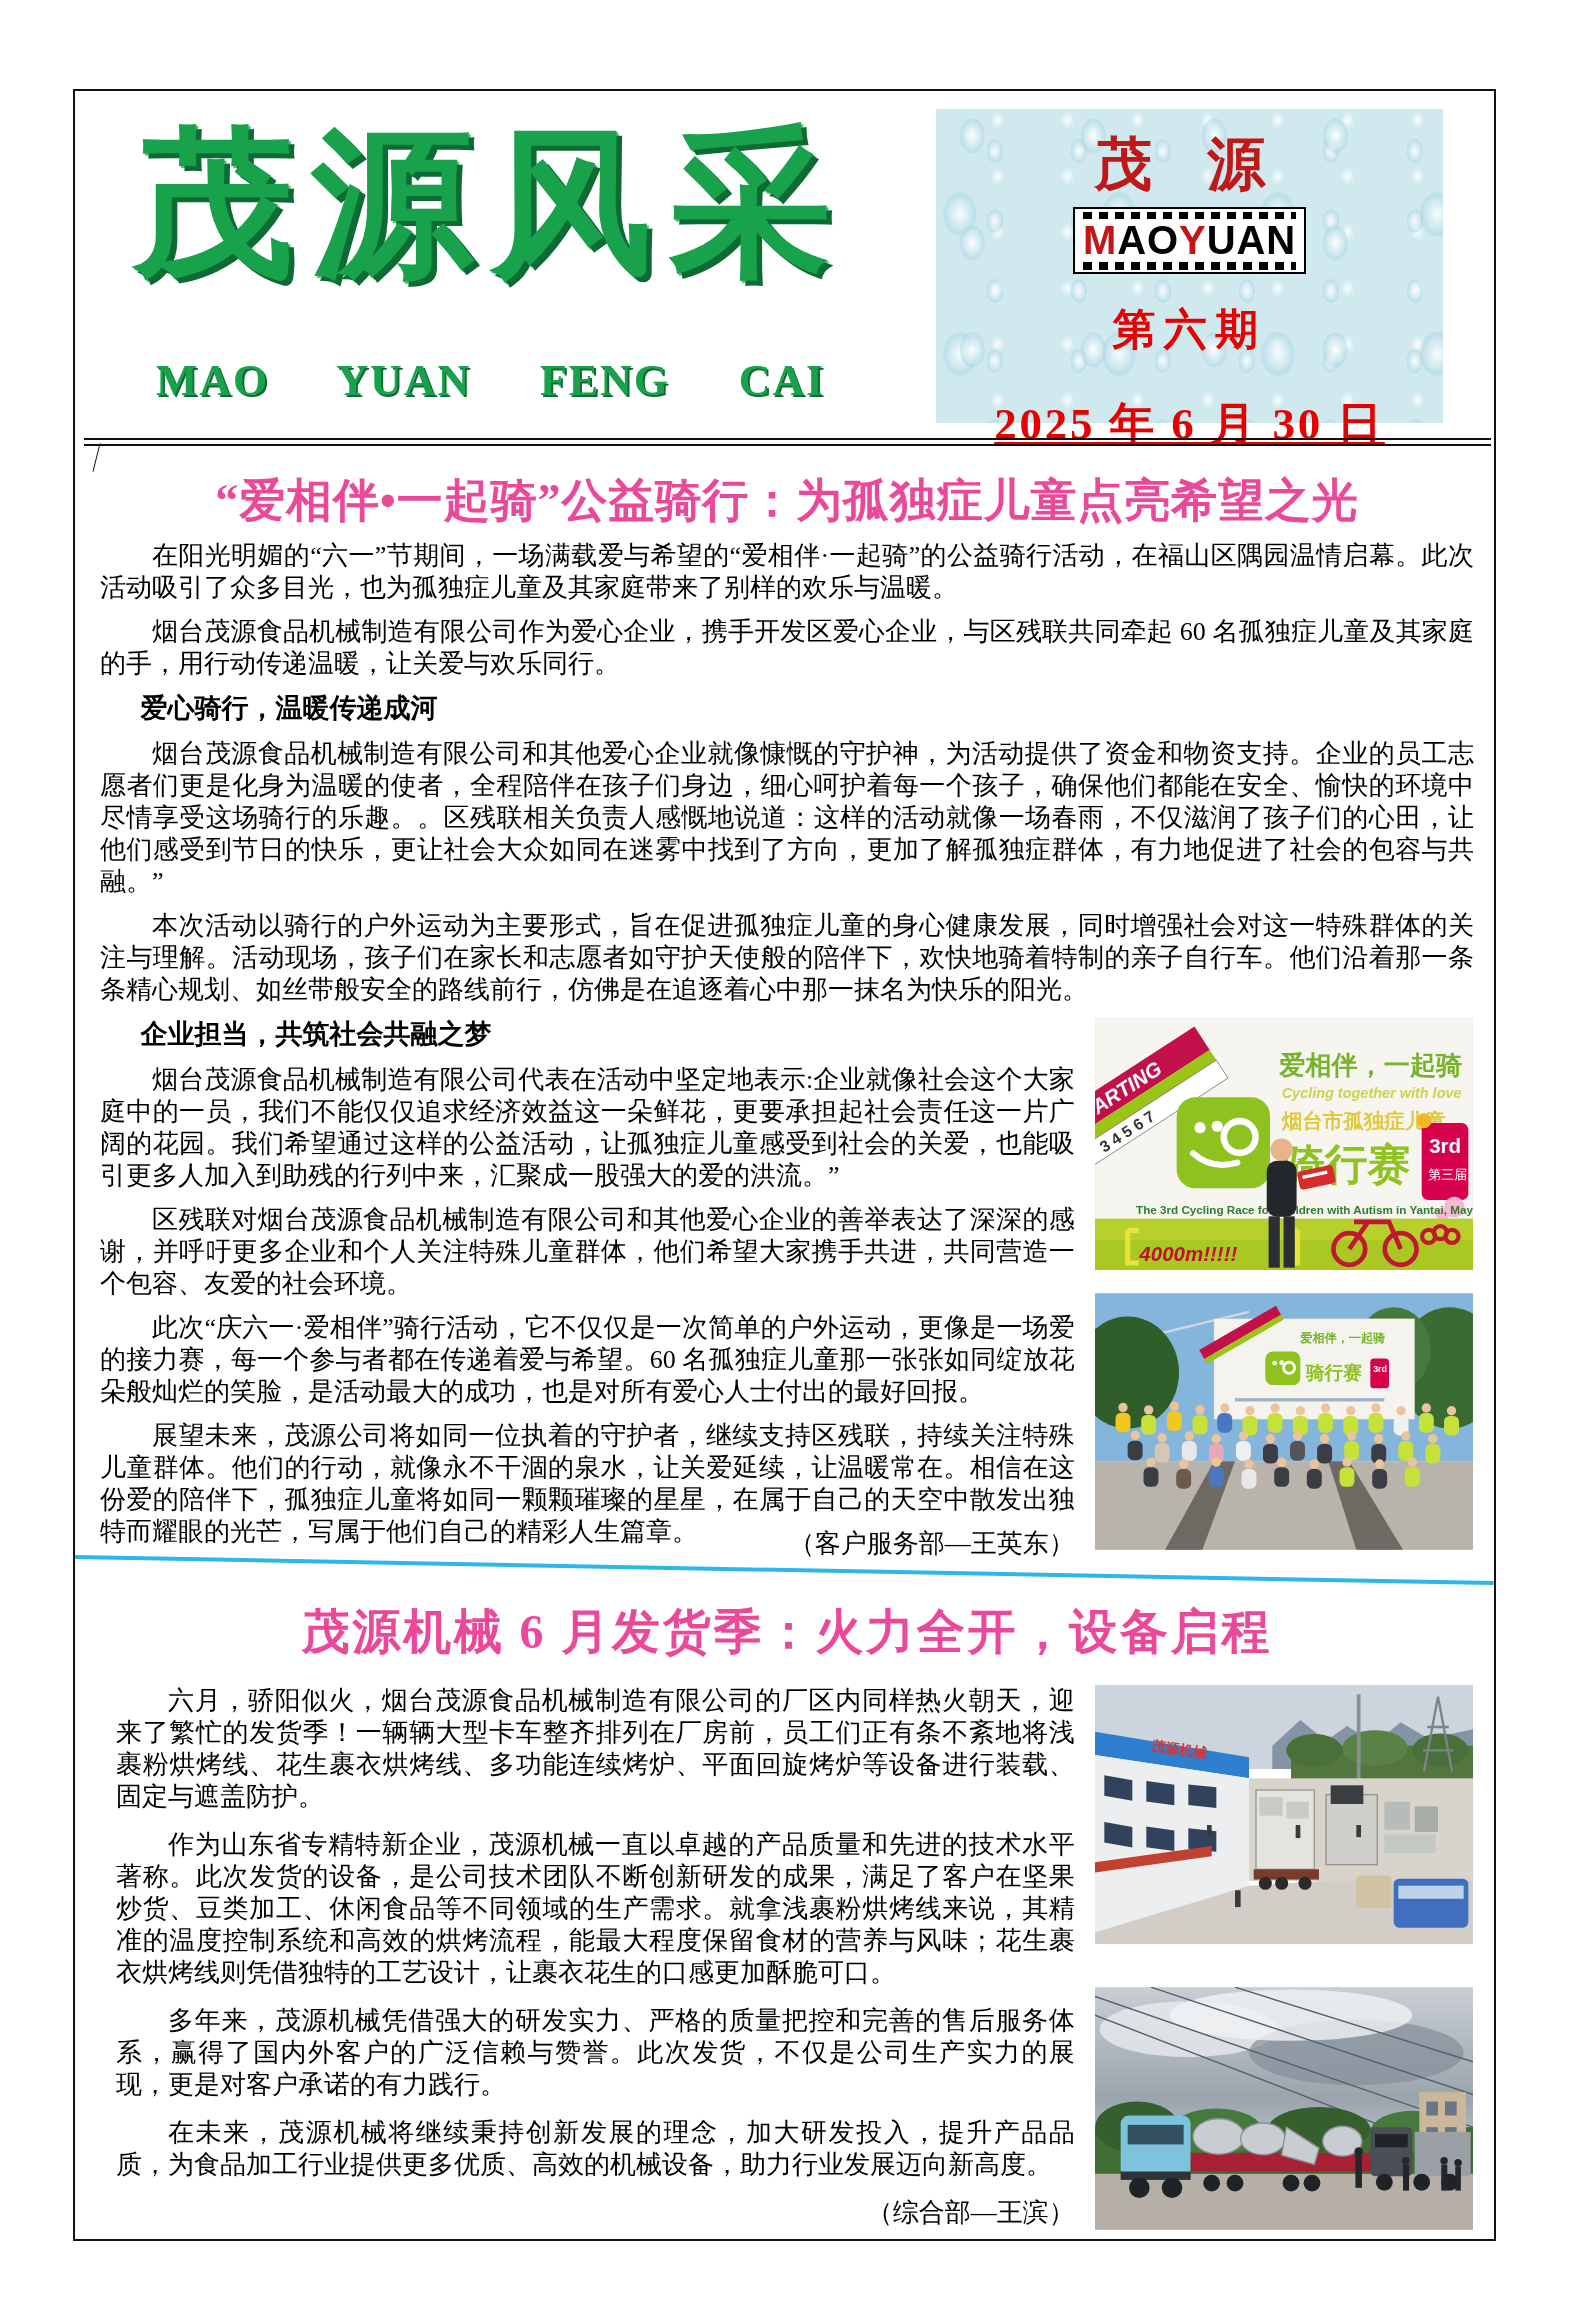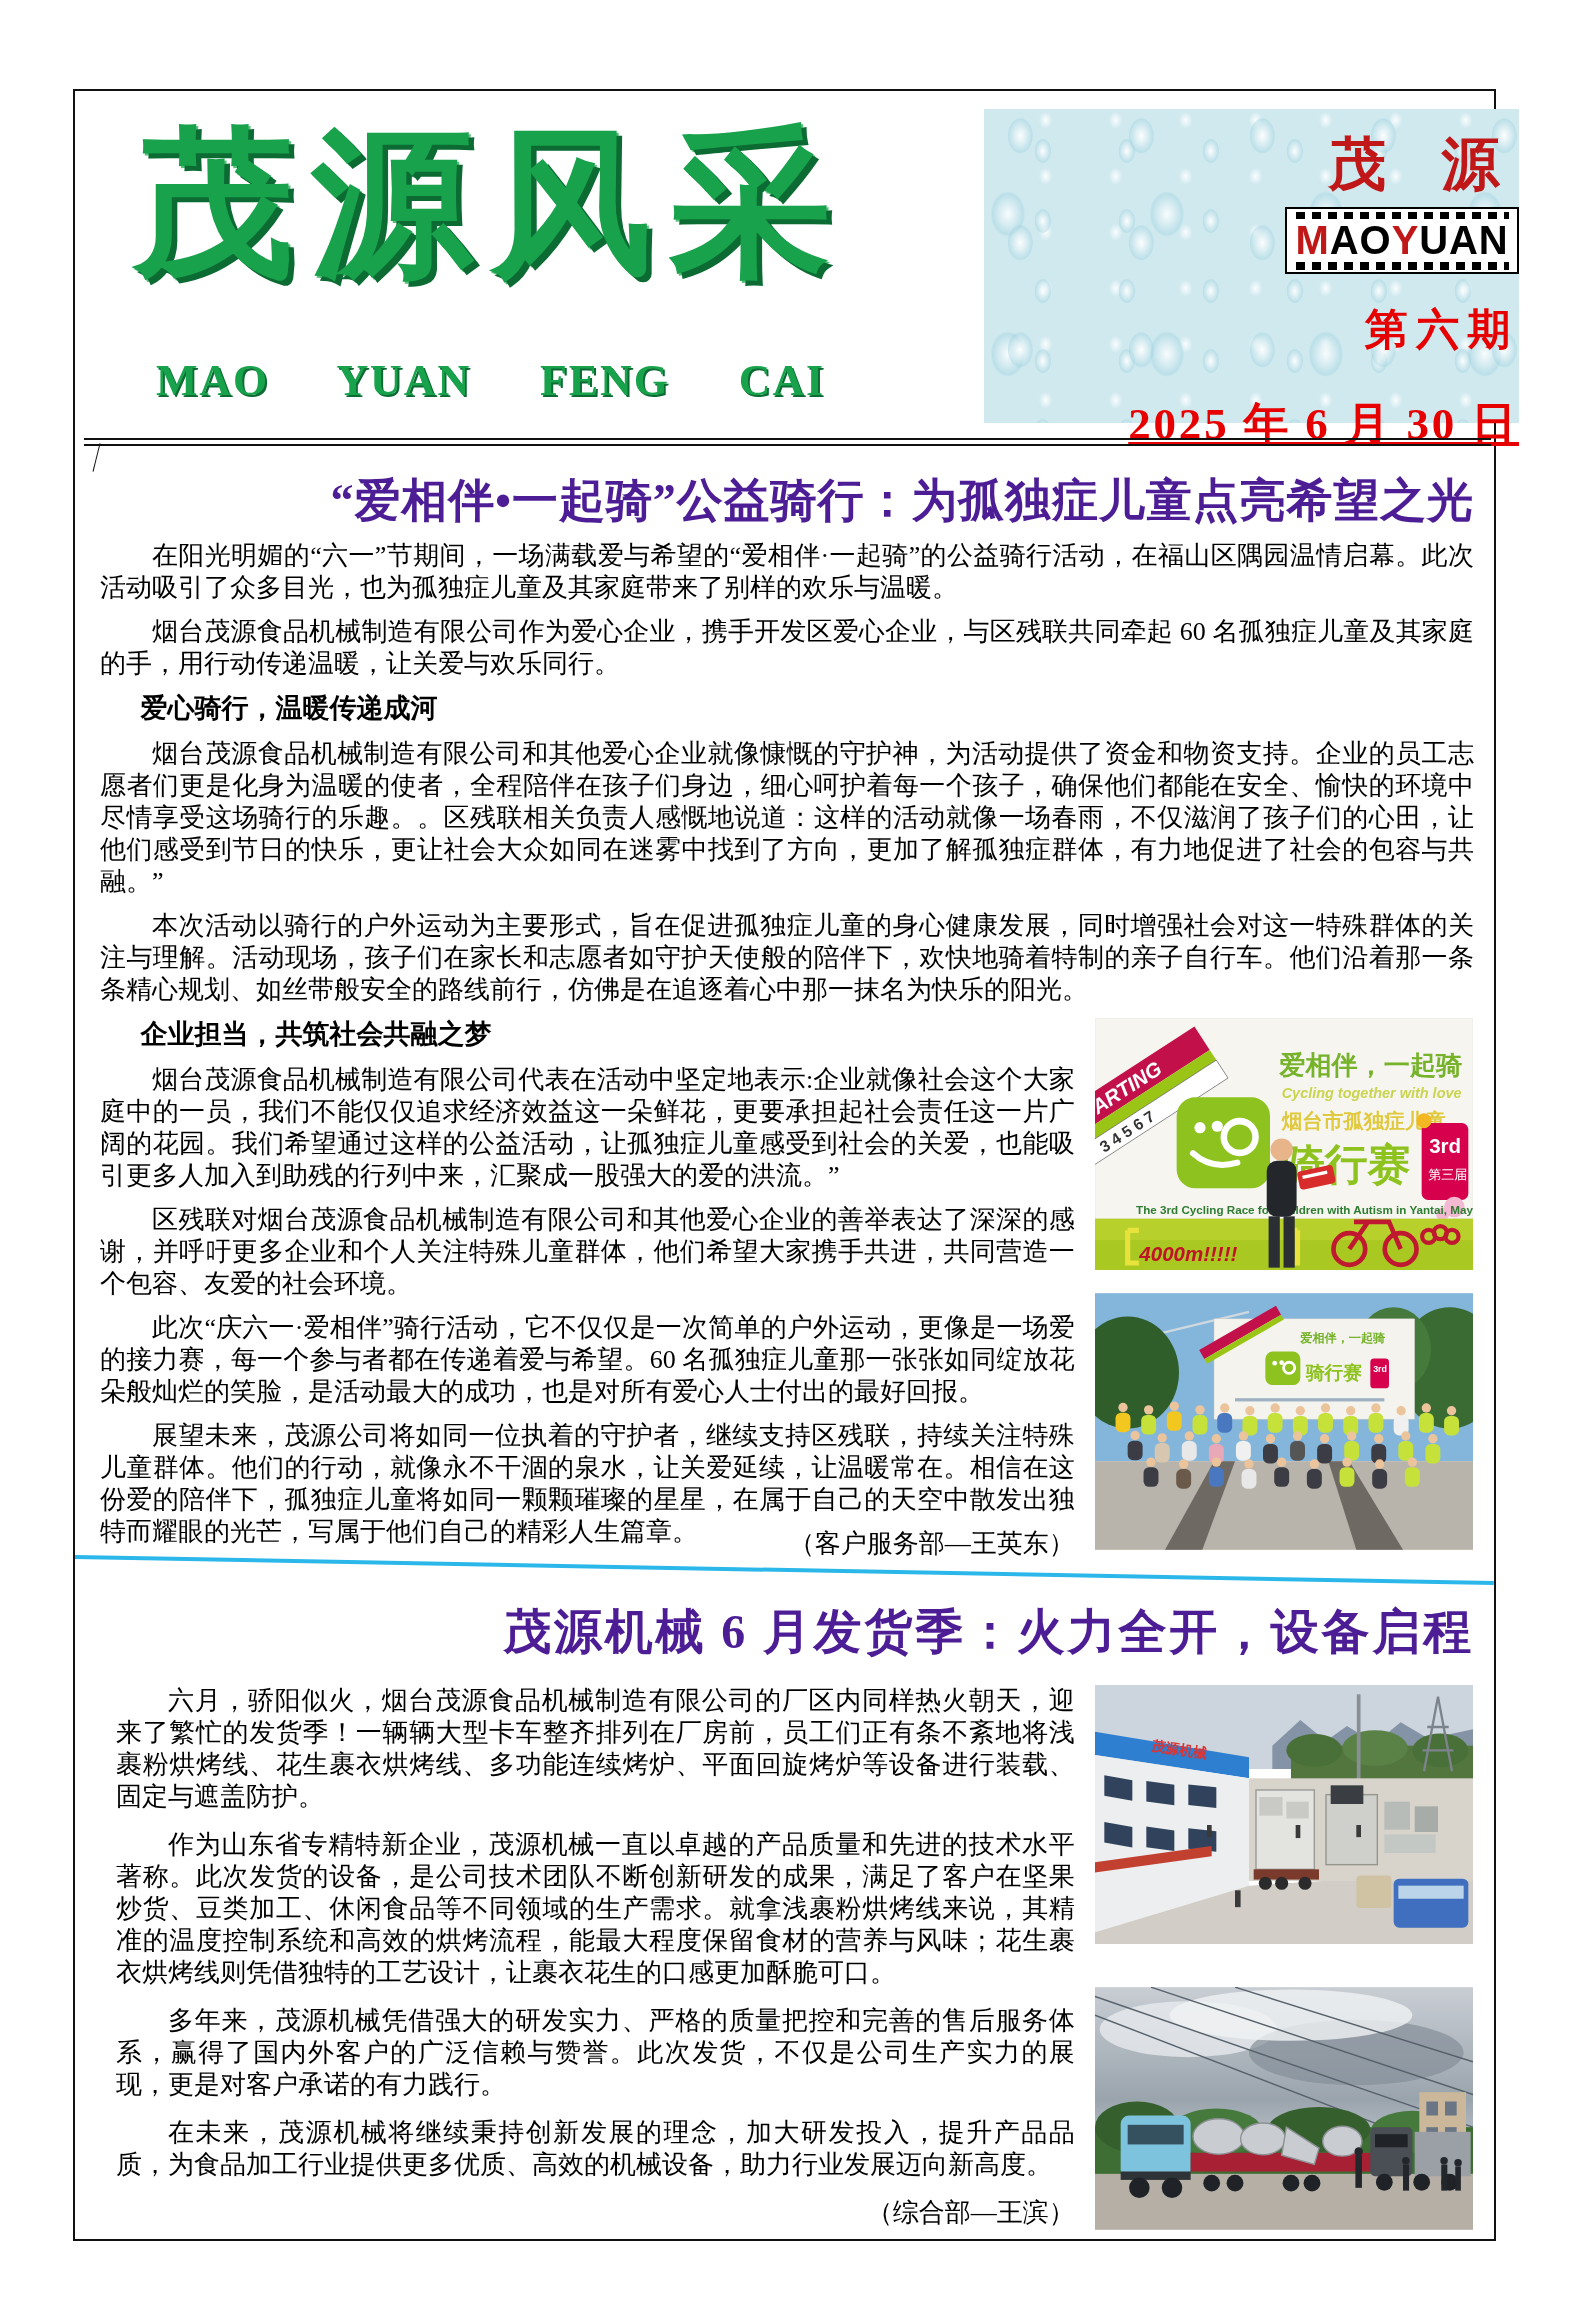--- a/index.html
+++ b/index.html
@@ -6,43 +6,43 @@
   .page{position:relative;width:1573px;height:2319px;background:#fff;overflow:hidden;
         font-family:"Liberation Serif","DejaVu Serif",serif;}
   .frame{position:absolute;left:73px;top:89px;width:1419px;height:2148px;border:2.3px solid #111;}
   
   .mast-title{position:absolute;left:112px;top:117px;width:757px;text-align:center;
       font-size:161px;font-weight:bold;letter-spacing:18px;color:#17a24b;line-height:1.1;
       text-shadow:5.6px 4.7px 0 #0b6b33, 1.9px 1.9px 0 #56c07b;}
   .mast-roman{position:absolute;left:112px;top:355px;width:757px;text-align:center;
       font-size:44px;font-weight:bold;color:#17a24b;letter-spacing:1.9px;word-spacing:56px;
       text-shadow:1.9px 1.9px 0 #0b6b33;}
-  .logo-box{position:absolute;left:984px;top:109px;width:507px;height:314px;
+  .logo-box{position:absolute;left:936px;top:109px;width:507px;height:314px;
       background-color:#cfe9ef;
       background-image:
         radial-gradient(ellipse 21.5px 30px at 30% 25%, rgba(255,255,255,.95), rgba(150,205,220,.35) 55%, rgba(0,0,0,0) 60%),
         radial-gradient(ellipse 14px 20.6px at 70% 60%, rgba(255,255,255,.9), rgba(140,200,215,.3) 55%, rgba(0,0,0,0) 60%),
         radial-gradient(ellipse 28px 37px at 15% 75%, rgba(255,255,255,.85), rgba(150,205,220,.35) 55%, rgba(0,0,0,0) 62%),
         radial-gradient(ellipse 11.2px 14px at 88% 20%, rgba(255,255,255,.9), rgba(0,0,0,0) 62%);
       background-size:121px 107px,84px 70px,159px 140px,70px 56px;
-      text-align:right;padding-left:28px;}
+      text-align:center;}
   .logo-cn{margin-top:17px;font-size:58px;font-weight:bold;color:#c01818;letter-spacing:19.6px;
       font-family:"Liberation Sans","DejaVu Sans",sans-serif;}
   .filmstrip{display:inline-block;margin-top:2.8px;background:#fff;border:2.8px solid #000;padding:2.8px 8.4px;position:relative;}
   .filmstrip .holes{display:block;height:7.5px;background:repeating-linear-gradient(90deg,#000 0 9.3px,#fff 9.3px 16px);}
   .filmstrip .word{display:block;font-family:"Liberation Sans","DejaVu Sans",sans-serif;font-weight:bold;
       font-size:40px;line-height:43px;color:#000;letter-spacing:0.9px;}
   .filmstrip .red{color:#c01818;}
   .issue{margin-top:27px;font-size:43px;font-weight:bold;color:#e60000;letter-spacing:8.4px;}
   .idate{margin-top:35px;font-size:45px;color:#e60000;font-weight:bold;letter-spacing:2.8px;text-decoration:underline;}
   .head-rule{position:absolute;left:84px;top:438px;width:1407px;height:4.2px;
       border-top:2.8px solid #111;border-bottom:2.8px solid #111;}
   .stray{position:absolute;left:96px;top:443px;width:1.4px;height:29px;background:#111;transform:rotate(14deg);}
   
-  .headline{position:absolute;color:#4c1d95;font-weight:bold;text-align:right;white-space:nowrap;}
+  .headline{position:absolute;color:#ec4899;font-weight:bold;text-align:center;white-space:nowrap;}
   .h1a{left:100px;top:470px;width:1374px;font-size:46px;letter-spacing:0.9px;}
   .h2a{left:100px;top:1600px;width:1374px;font-size:48px;letter-spacing:2.8px;}
   .flow{position:absolute;font-size:26px;line-height:32px;text-align:justify;color:#000;}
   .a1{left:100px;top:540px;width:1374px;}
   .a2{left:100px;top:1685px;width:1374px;}
   .flow p{margin:0 0 12px 0;text-indent:2em;}
   .a2 p{margin-bottom:16px;margin-left:16px;}
   .flow h3{margin:5.6px 0 14px 0;font-size:27px;font-weight:bold;text-indent:1.5em;}
   .sig{text-align:right;text-indent:0 !important;}
   .sig1{margin-top:-32px !important;padding-right:65px;}

